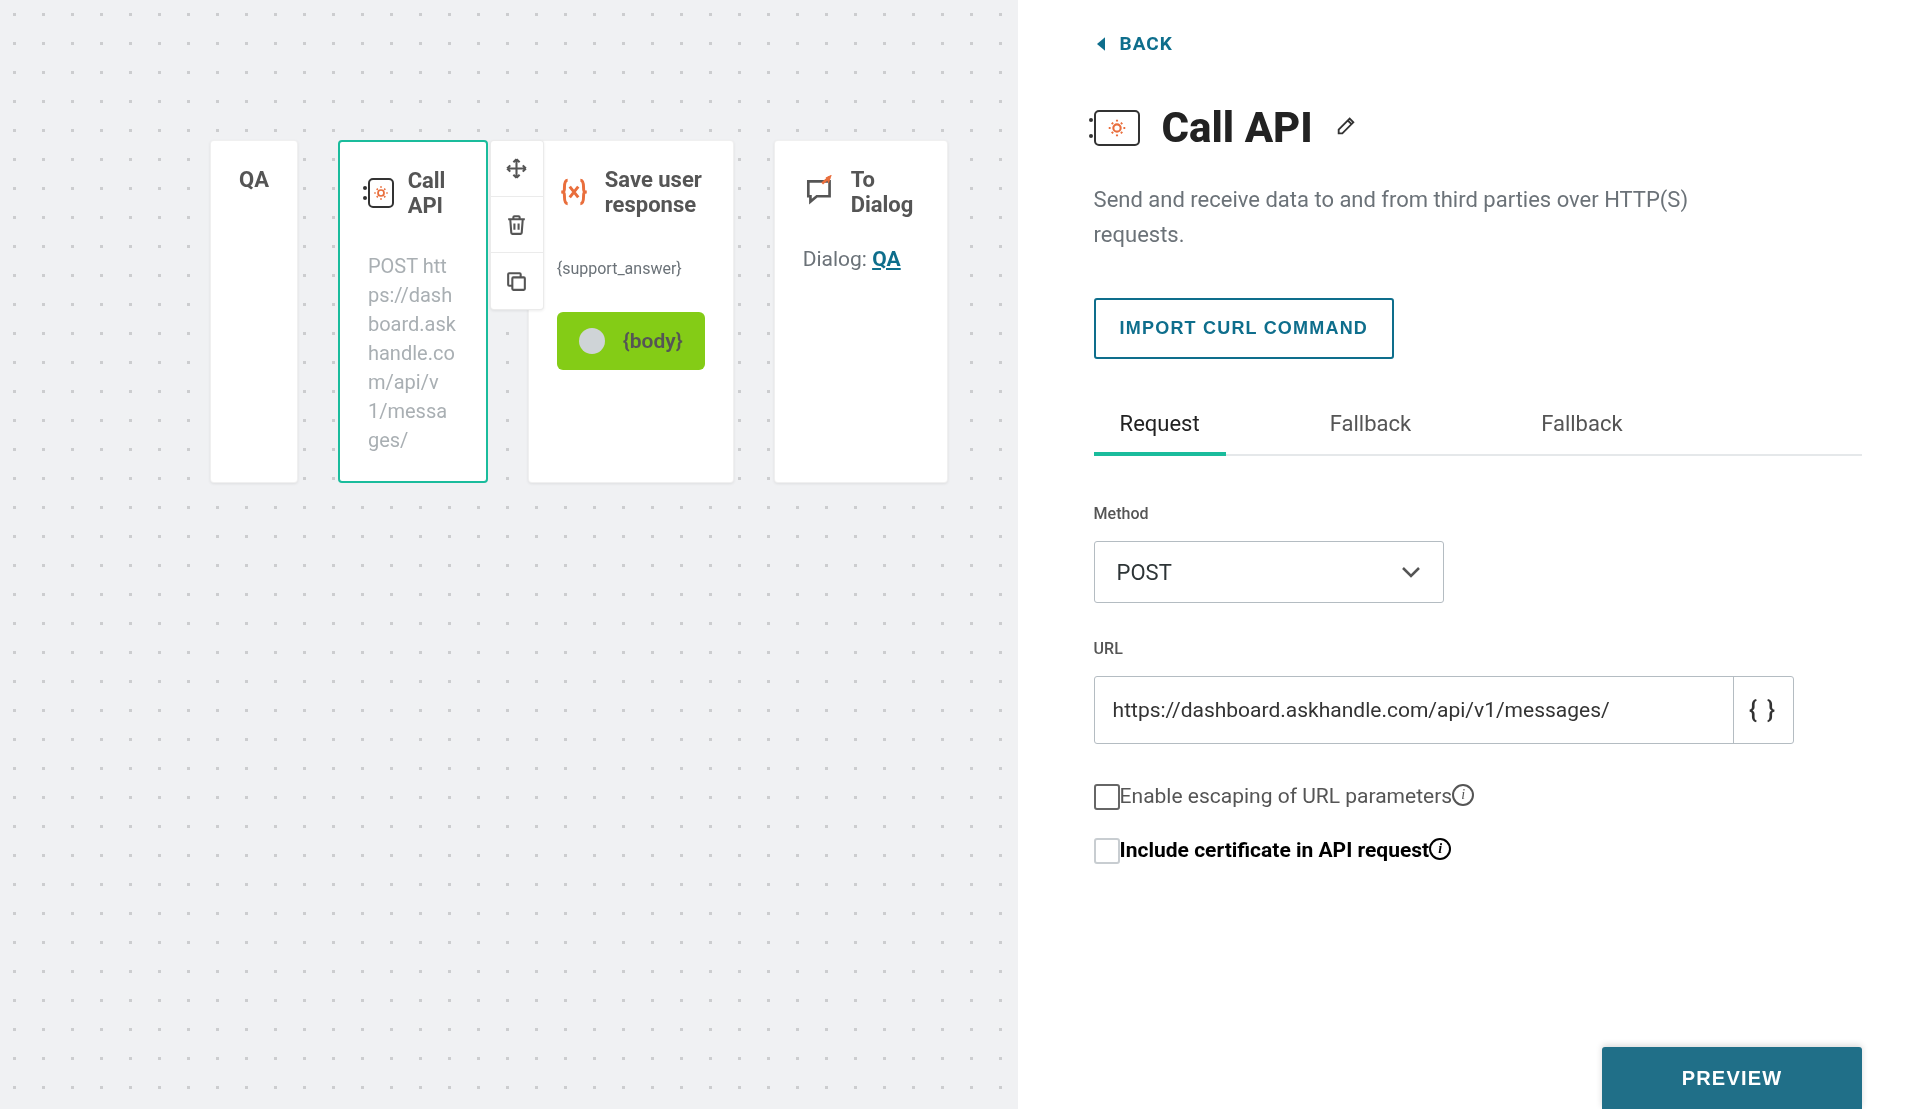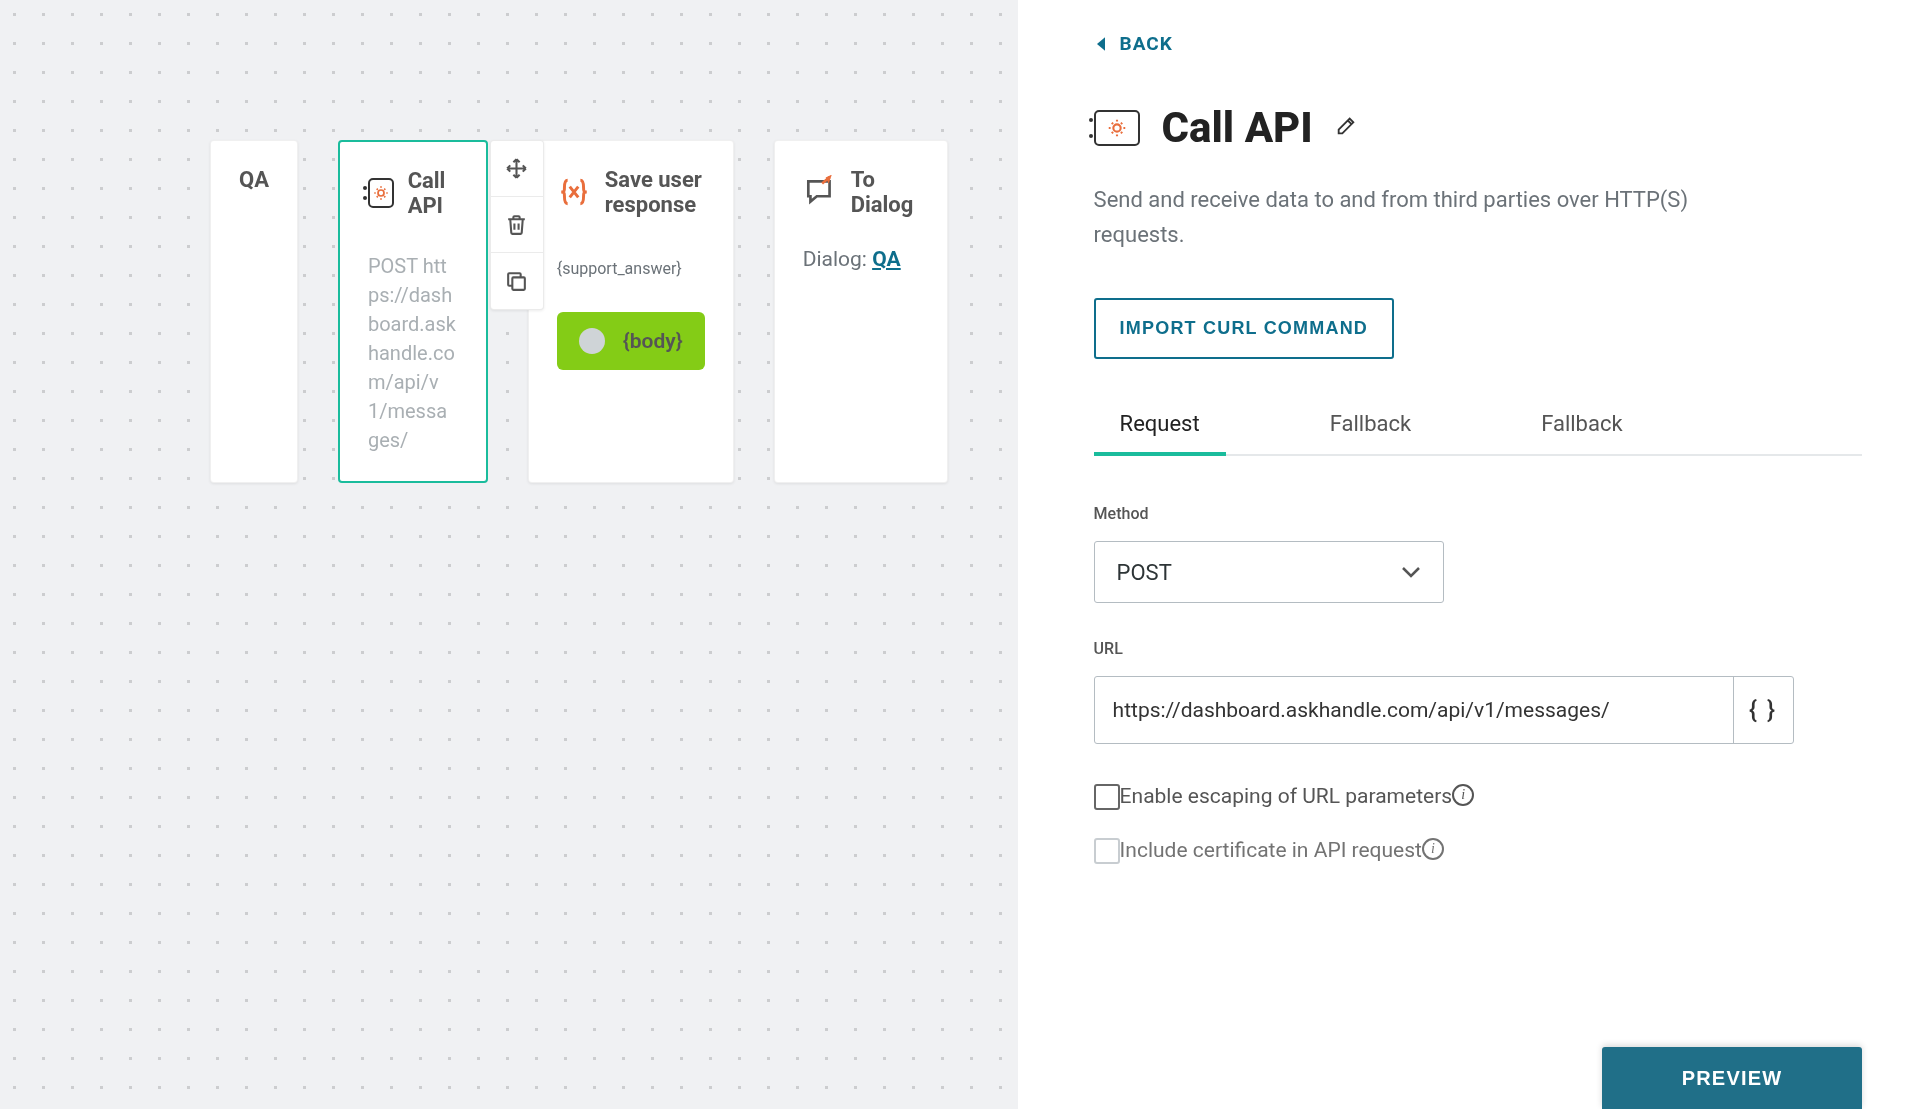--- a/index.html
+++ b/index.html
@@ -261,21 +261,21 @@
       color:#333;
       font-weight: 500;
     }
 
     .check-row {
       margin-top: 40px;
       display:flex;align-items:flex-start;
       font-size: 21px;
       color:#555;
     }
-    .check-row.disabled { color:#737373; }
+    .check-row.disabled { color:#000000;font-weight:bold; }
     .checkbox {
       width:26px;height:26px; border:2.5px solid #666; border-radius:3px;
     }
     .check-row.disabled .checkbox { border-color:#c8cdd1; }
     .info { width:22px;height:22px;border:2px solid currentColor;border-radius:50%;display:inline-flex;align-items:center;justify-content:center;font-size:14px;font-style:italic;font-family:serif;}
 
     .preview-btn {
       position: absolute;
       bottom: 0;
       right: 58px;

